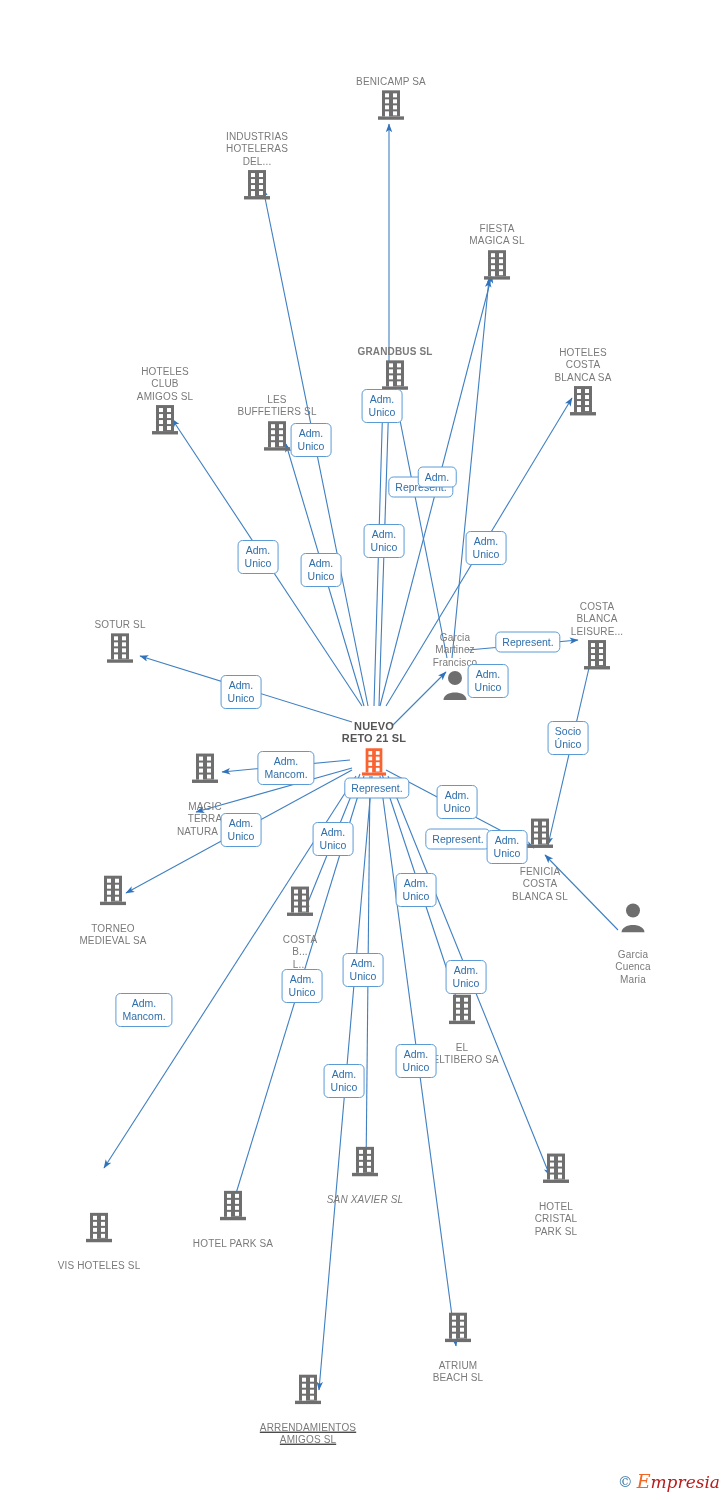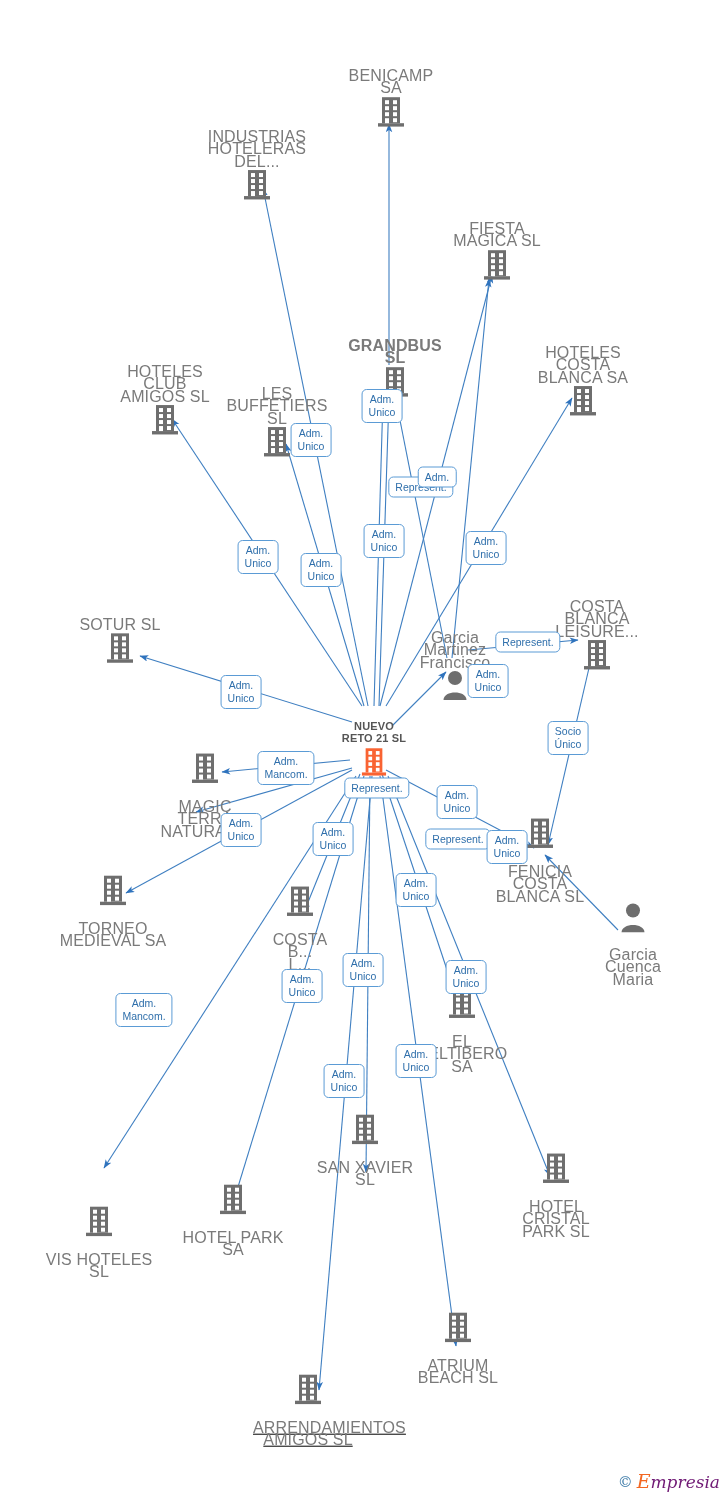--- a/index.html
+++ b/index.html
@@ -1,33 +1,33 @@
 <!DOCTYPE html>
 <html><head>
 <meta charset="utf-8">
 <style>
   html,body{margin:0;padding:0;background:#ffffff;}
   body{font-family:"Liberation Sans","DejaVu Sans",sans-serif;}
   #stage{position:relative;width:728px;height:1500px;overflow:hidden;background:#fff;}
   #edges{position:absolute;left:0;top:0;width:728px;height:1500px;}
   .node{position:absolute;transform:translate(-50%,-50%);text-align:center;width:110px;}
   .node .ico{display:block;margin:0 auto;}
-  .node .lbl{display:block;font-size:16px;line-height:12.3px;color:#7a7a7a;letter-spacing:.15px;white-space:pre-line;}
+  .node .lbl{display:block;font-size:10px;line-height:12.3px;color:#7a7a7a;letter-spacing:.15px;white-space:pre-line;}
   .node.center .lbl{color:#555;font-weight:bold;font-size:11px;}
   .node.lbl-top .lbl{margin-bottom:1px;}
   .node.lbl-bot .lbl{margin-top:12px;}
   .badge{position:absolute;transform:translate(-50%,-50%);
          background:#ffffff;border:1.2px solid #5b9bd5;border-radius:5px;
          color:#2f6fab;font-size:10.5px;line-height:13px;text-align:center;
          padding:3px 6px;white-space:pre-line;box-sizing:border-box;}
   .wm{position:absolute;right:8px;bottom:8px;display:flex;align-items:center;gap:4px;
       font-size:16px;color:#2b5f86;font-family:"DejaVu Serif",serif;}
   .wm .c{color:#3b7aa8;font-size:15px;}
   .wm .e{color:#f26722;font-style:italic;font-size:19px;line-height:19px;}
-  .wm .rest{color:#701a75;font-style:italic;font-size:17px;}
+  .wm .rest{color:#b91c1c;font-style:italic;font-size:17px;}
 </style>
 </head>
 <body>
 
 <div id="stage">
 
   <svg id="edges" viewBox="0 0 728 1500">
     <defs>
       <marker id="arr" markerWidth="9" markerHeight="9" refX="7.5" refY="3" orient="auto" markerUnits="strokeWidth">
         <path d="M0,0 L8,3 L0,6 L2,3 z" fill="#2f73bd"></path>
@@ -335,21 +335,21 @@
             <rect x="16" y="4" width="4" height="4" fill="#fff"></rect>
             <rect x="8" y="10" width="4" height="4" fill="#fff"></rect>
             <rect x="16" y="10" width="4" height="4" fill="#fff"></rect>
             <rect x="8" y="16" width="4" height="4" fill="#fff"></rect>
             <rect x="16" y="16" width="4" height="4" fill="#fff"></rect>
             <rect x="8" y="22" width="4" height="5" fill="#fff"></rect>
             <rect x="16" y="22" width="4" height="4" fill="#fff"></rect>
           </svg></span>
         <span class="lbl">VIS HOTELES SL</span>
       </div>
-      <div class="node lbl-bot" style="left: 365px; top: 1150px;">
+      <div class="node lbl-bot" style="left: 365px; top: 1176px; font-style: italic;">
         <span class="ico"><svg width="28" height="32" viewBox="0 0 28 32">
             <rect x="5" y="1" width="18" height="26" fill="#6e6e6e"></rect>
             <rect x="1" y="27" width="26" height="3.4" fill="#6e6e6e"></rect>
             <rect x="8" y="4" width="4" height="4" fill="#fff"></rect>
             <rect x="16" y="4" width="4" height="4" fill="#fff"></rect>
             <rect x="8" y="10" width="4" height="4" fill="#fff"></rect>
             <rect x="16" y="10" width="4" height="4" fill="#fff"></rect>
             <rect x="8" y="16" width="4" height="4" fill="#fff"></rect>
             <rect x="16" y="16" width="4" height="4" fill="#fff"></rect>
             <rect x="8" y="22" width="4" height="5" fill="#fff"></rect>

